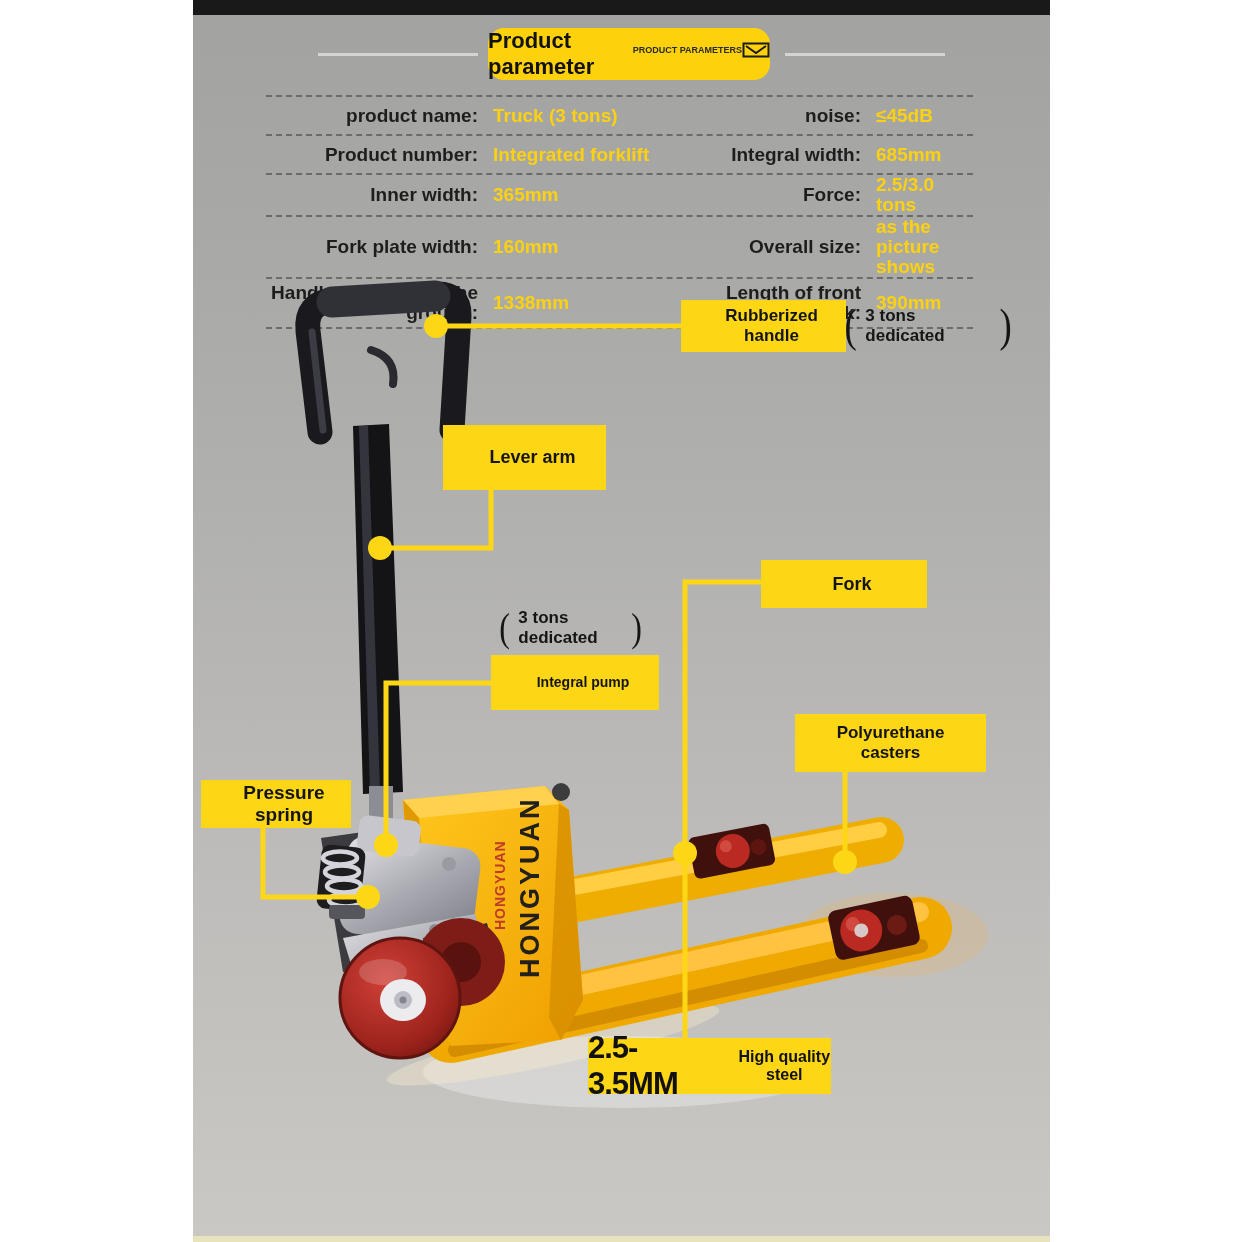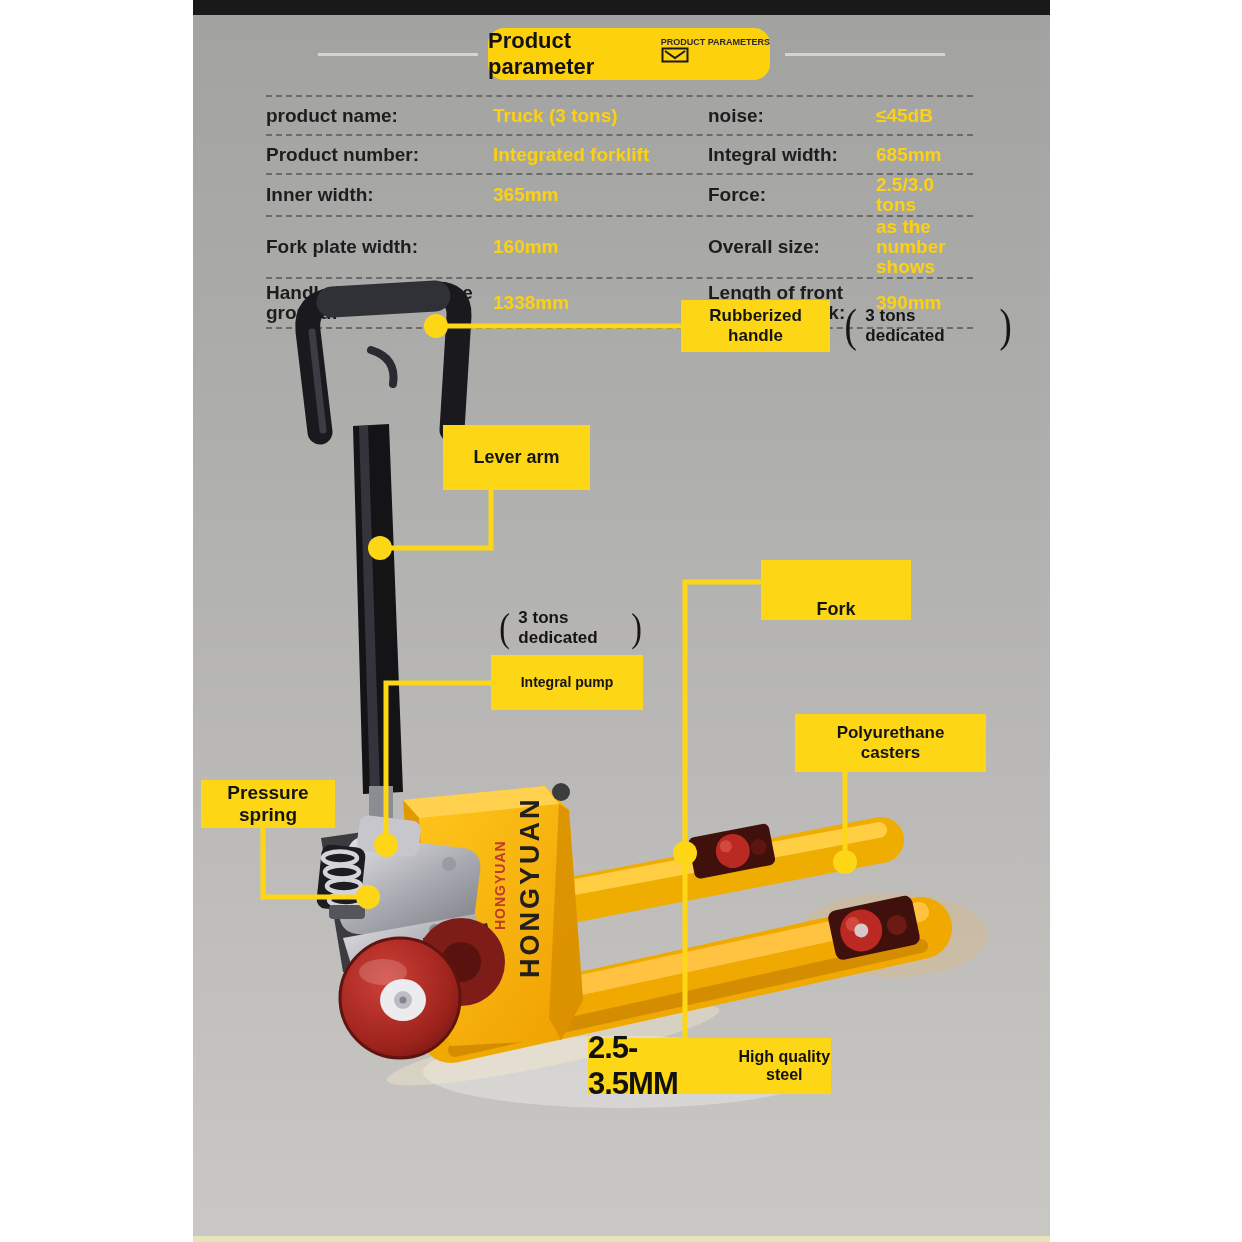--- a/index.html
+++ b/index.html
@@ -7,37 +7,37 @@
         font-family:"Liberation Sans",sans-serif;}
   .panel{position:absolute;left:193px;top:0;width:857px;height:1242px;
          background:linear-gradient(180deg,#a2a2a0 0%,#acacaa 30%,#bab9b7 62%,#c9c8c4 100%);}
   .topbar{position:absolute;left:0;top:0;width:100%;height:15px;background:#191919;}
   .bottomstrip{position:absolute;left:0;bottom:0;width:100%;height:6px;background:#e7e3bd;}
 
   
   .header-pill{position:absolute;left:295px;top:28px;width:282px;height:52px;background:#fdd20d;
                border-radius:16px;display:flex;align-items:center;justify-content:center;gap:4px;}
   .header-title{font-size:22px;font-weight:bold;color:#121212;letter-spacing:0px;}
-  .header-sub{display:flex;flex-direction:column;margin-top:-8px;}
+  .header-sub{display:flex;flex-direction:row;align-items:center;margin-top:-8px;}
   .header-subtitle{font-size:9px;font-weight:bold;color:#2a2a2a;white-space:nowrap;}
   .hline{position:absolute;height:3px;background:#d4d4d2;top:53px;}
   .hline.l{left:125px;width:160px;}
   .hline.r{left:592px;width:160px;}
 
   
   .spec{position:absolute;left:73px;top:95px;width:707px;border-top:2px dashed #6b6b69;}
   .srow{display:grid;grid-template-columns:212px 230px 153px 1fr;align-items:center;
         border-bottom:2px dashed #6b6b69;min-height:37px;}
   .srow.tall{min-height:48px;}
-  .lbl{font-size:19px;font-weight:bold;color:#1d1d1d;line-height:1.05;}
+  .lbl{font-size:19px;font-weight:bold;color:#1d1d1d;text-align:right;line-height:1.05;}
   .val{font-size:19px;font-weight:bold;color:#fcd112;padding-left:15px;line-height:1.05;}
 
   
   .co{position:absolute;background:#fdd716;color:#141414;font-weight:bold;display:flex;
-      align-items:center;justify-content:center;text-align:center;line-height:1.15;}
+      align-items:center;justify-content:center;text-align:center;line-height:1.15;padding-left:16px;}
   .note{position:absolute;display:flex;align-items:center;justify-content:center;gap:7px;color:#151515;}
   .paren{font-family:"Liberation Serif",serif;font-weight:400;font-size:46px;line-height:0.9;
          transform:scaleX(0.8);}
   .note small{font-size:17px;font-weight:bold;letter-spacing:0px;}
   .steelbox{position:absolute;background:#fdd716;display:flex;align-items:center;
             justify-content:center;gap:14px;}
   .steel-size{font-size:31px;font-weight:bold;color:#111;letter-spacing:-1px;}
   .steel-label{font-size:16px;font-weight:bold;color:#111;width:96px;text-align:center;line-height:1.15;}
 
   svg text{font-family:"Liberation Sans",sans-serif;}
@@ -79,21 +79,21 @@
       <div class="srow">
         <span class="lbl">Inner width:</span>
         <span class="val">365mm</span>
         <span class="lbl">Force:</span>
         <span class="val">2.5/3.0 tons</span>
       </div>
       <div class="srow">
         <span class="lbl">Fork plate width:</span>
         <span class="val">160mm</span>
         <span class="lbl">Overall size:</span>
-        <span class="val">as the number shows</span>
+        <span class="val">as the picture shows</span>
       </div>
       <div class="srow tall">
         <span class="lbl">Handle height from the ground:</span>
         <span class="val">1338mm</span>
         <span class="lbl">Length of front section of fork:</span>
         <span class="val">390mm</span>
       </div>
     </div>
 
     <svg width="857" height="1242" viewBox="0 0 857 1242" style="position:absolute;left:0;top:0;">
@@ -220,21 +220,21 @@
     <div class="note" style="left:650px;top:302px;width:170px;height:48px;">
       <span class="paren">(</span>
       <small>3 tons dedicated</small>
       <span class="paren">)</span>
     </div>
 
     <div class="co" style="left:250px;top:425px;width:147px;height:65px;font-size:18px;">
       <span>Lever arm</span>
     </div>
 
-    <div class="co" style="left:568px;top:560px;width:150px;height:60px;font-size:18px;align-items:flex-end;">
+    <div class="co" style="left:568px;top:560px;width:150px;height:48px;font-size:18px;">
       <span>Fork</span>
     </div>
 
     <div class="note" style="left:305px;top:604px;width:145px;height:48px;">
       <span class="paren" style="font-size:40px;">(</span>
       <small>3 tons dedicated</small>
       <span class="paren" style="font-size:40px;">)</span>
     </div>
     <div class="co" style="left:298px;top:655px;width:152px;height:55px;font-size:14px;">
       <span>Integral pump</span>

